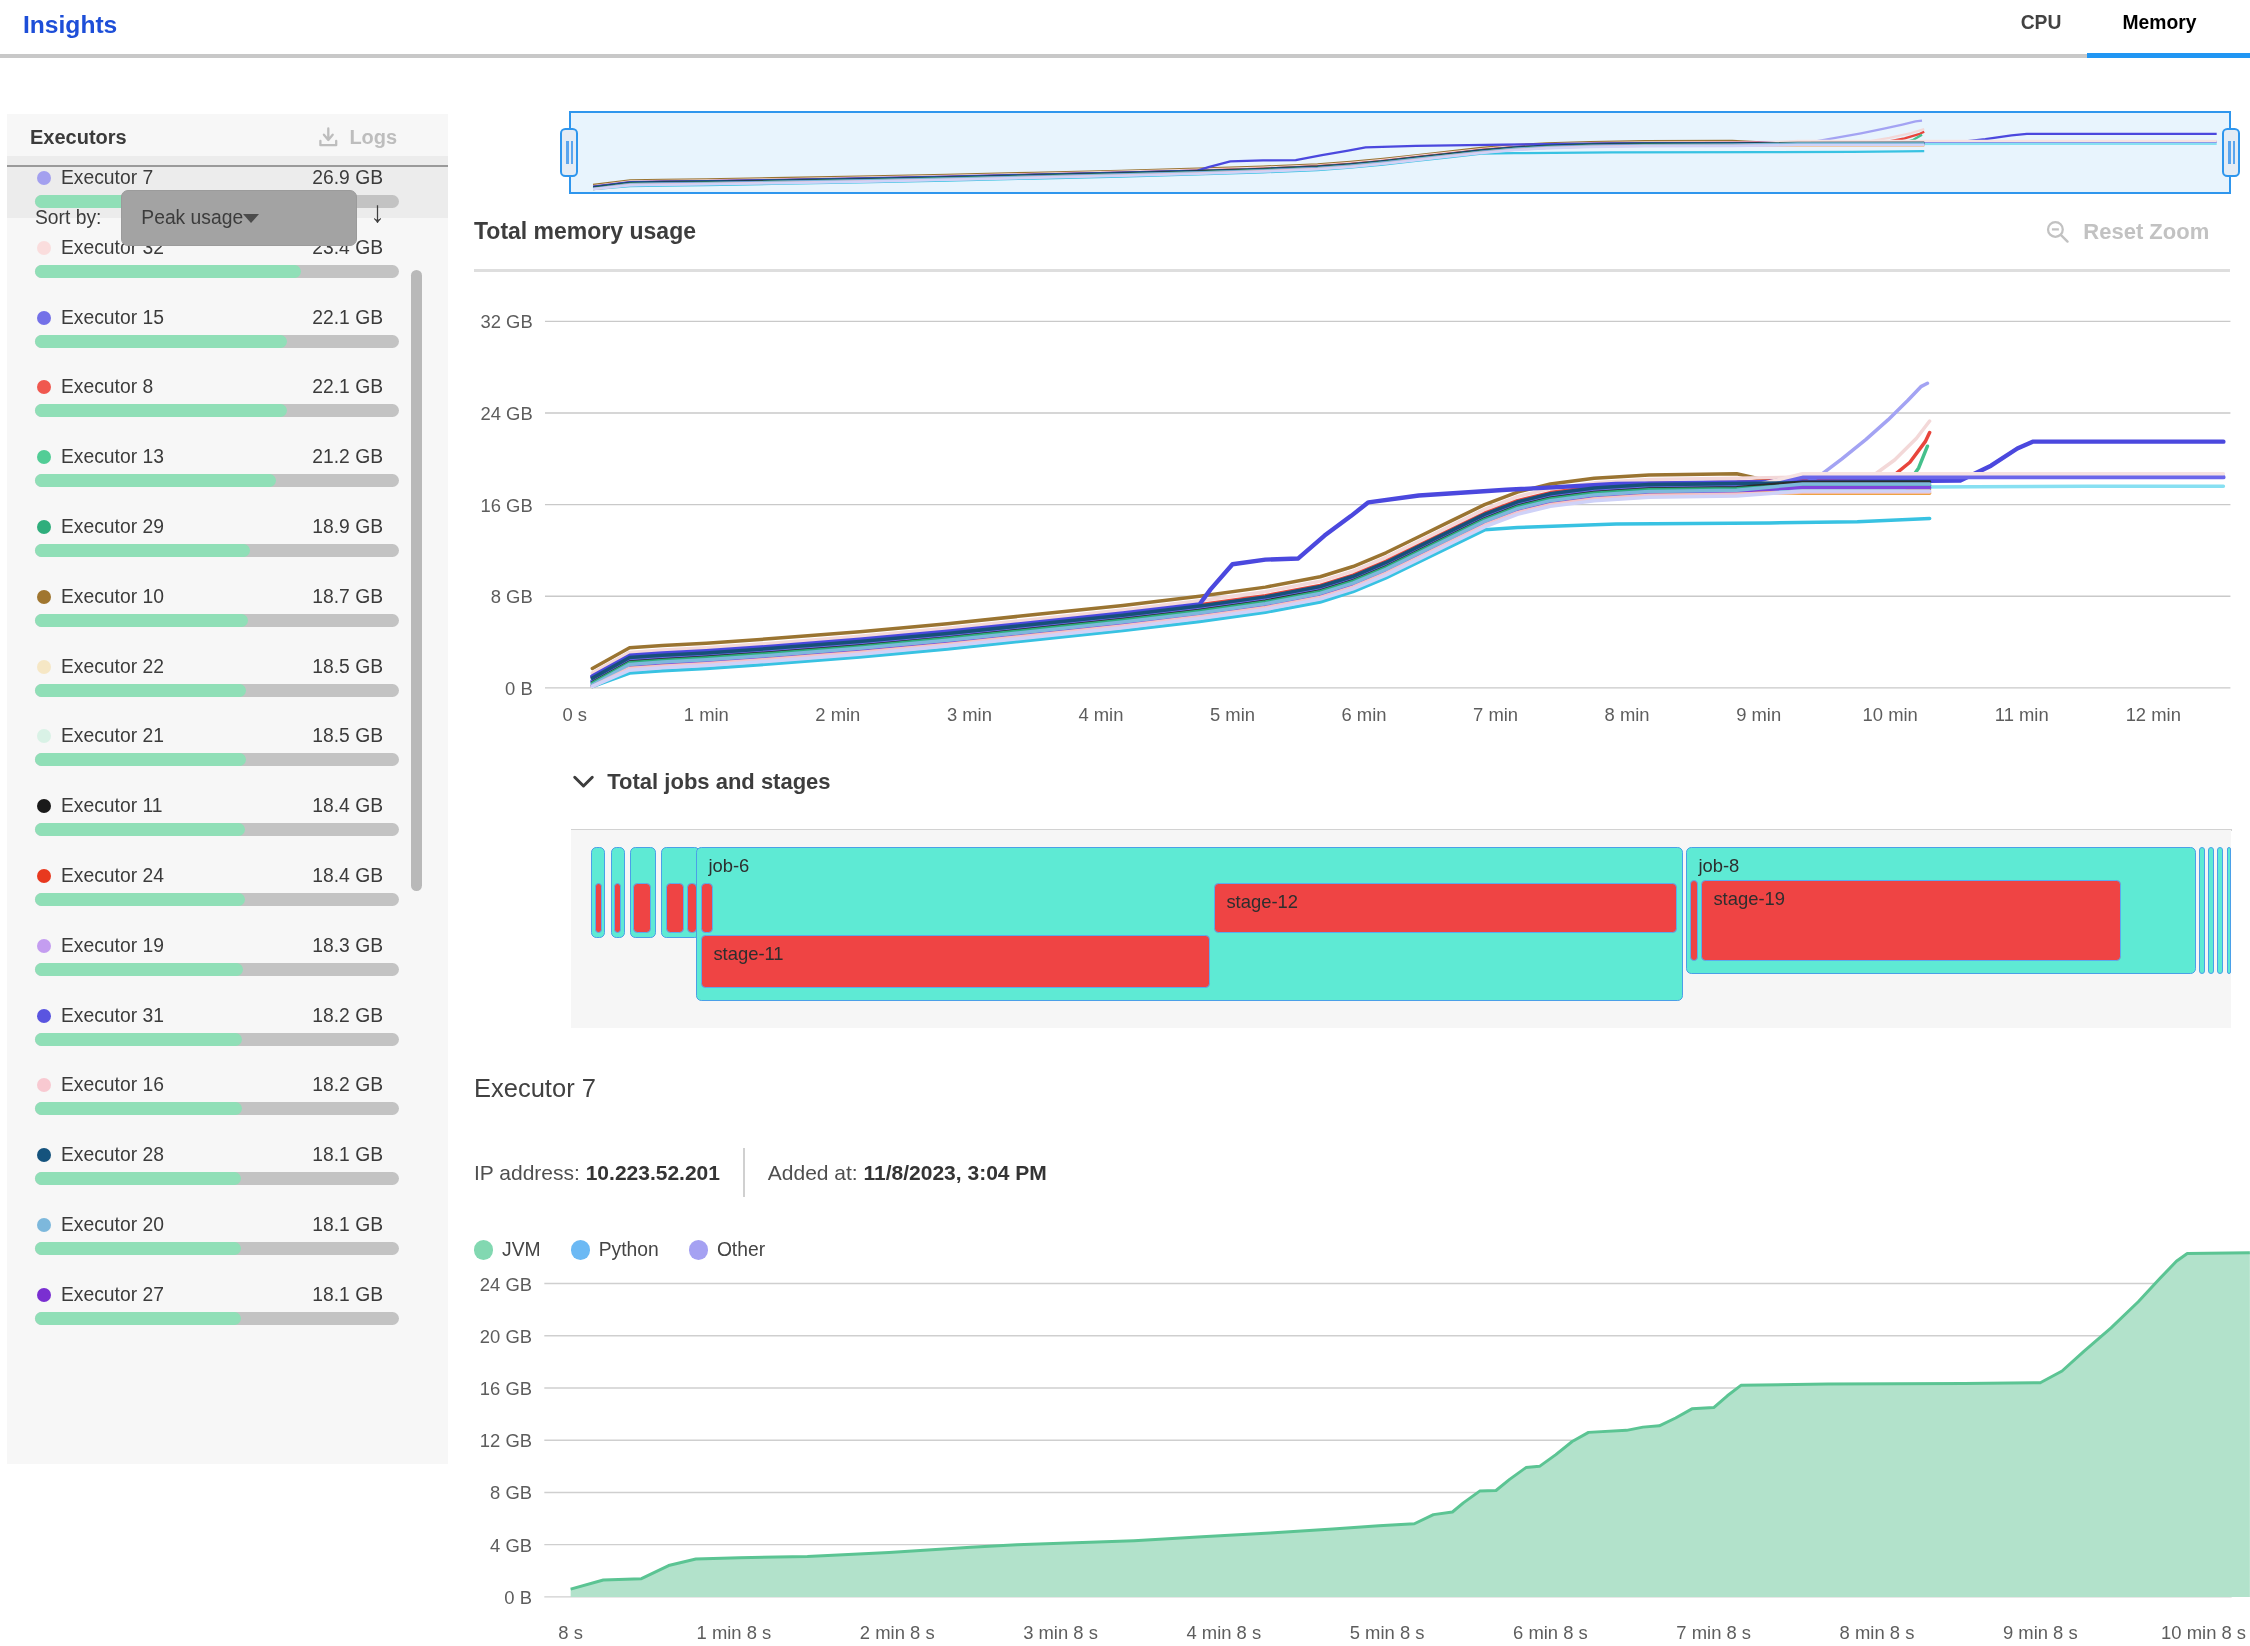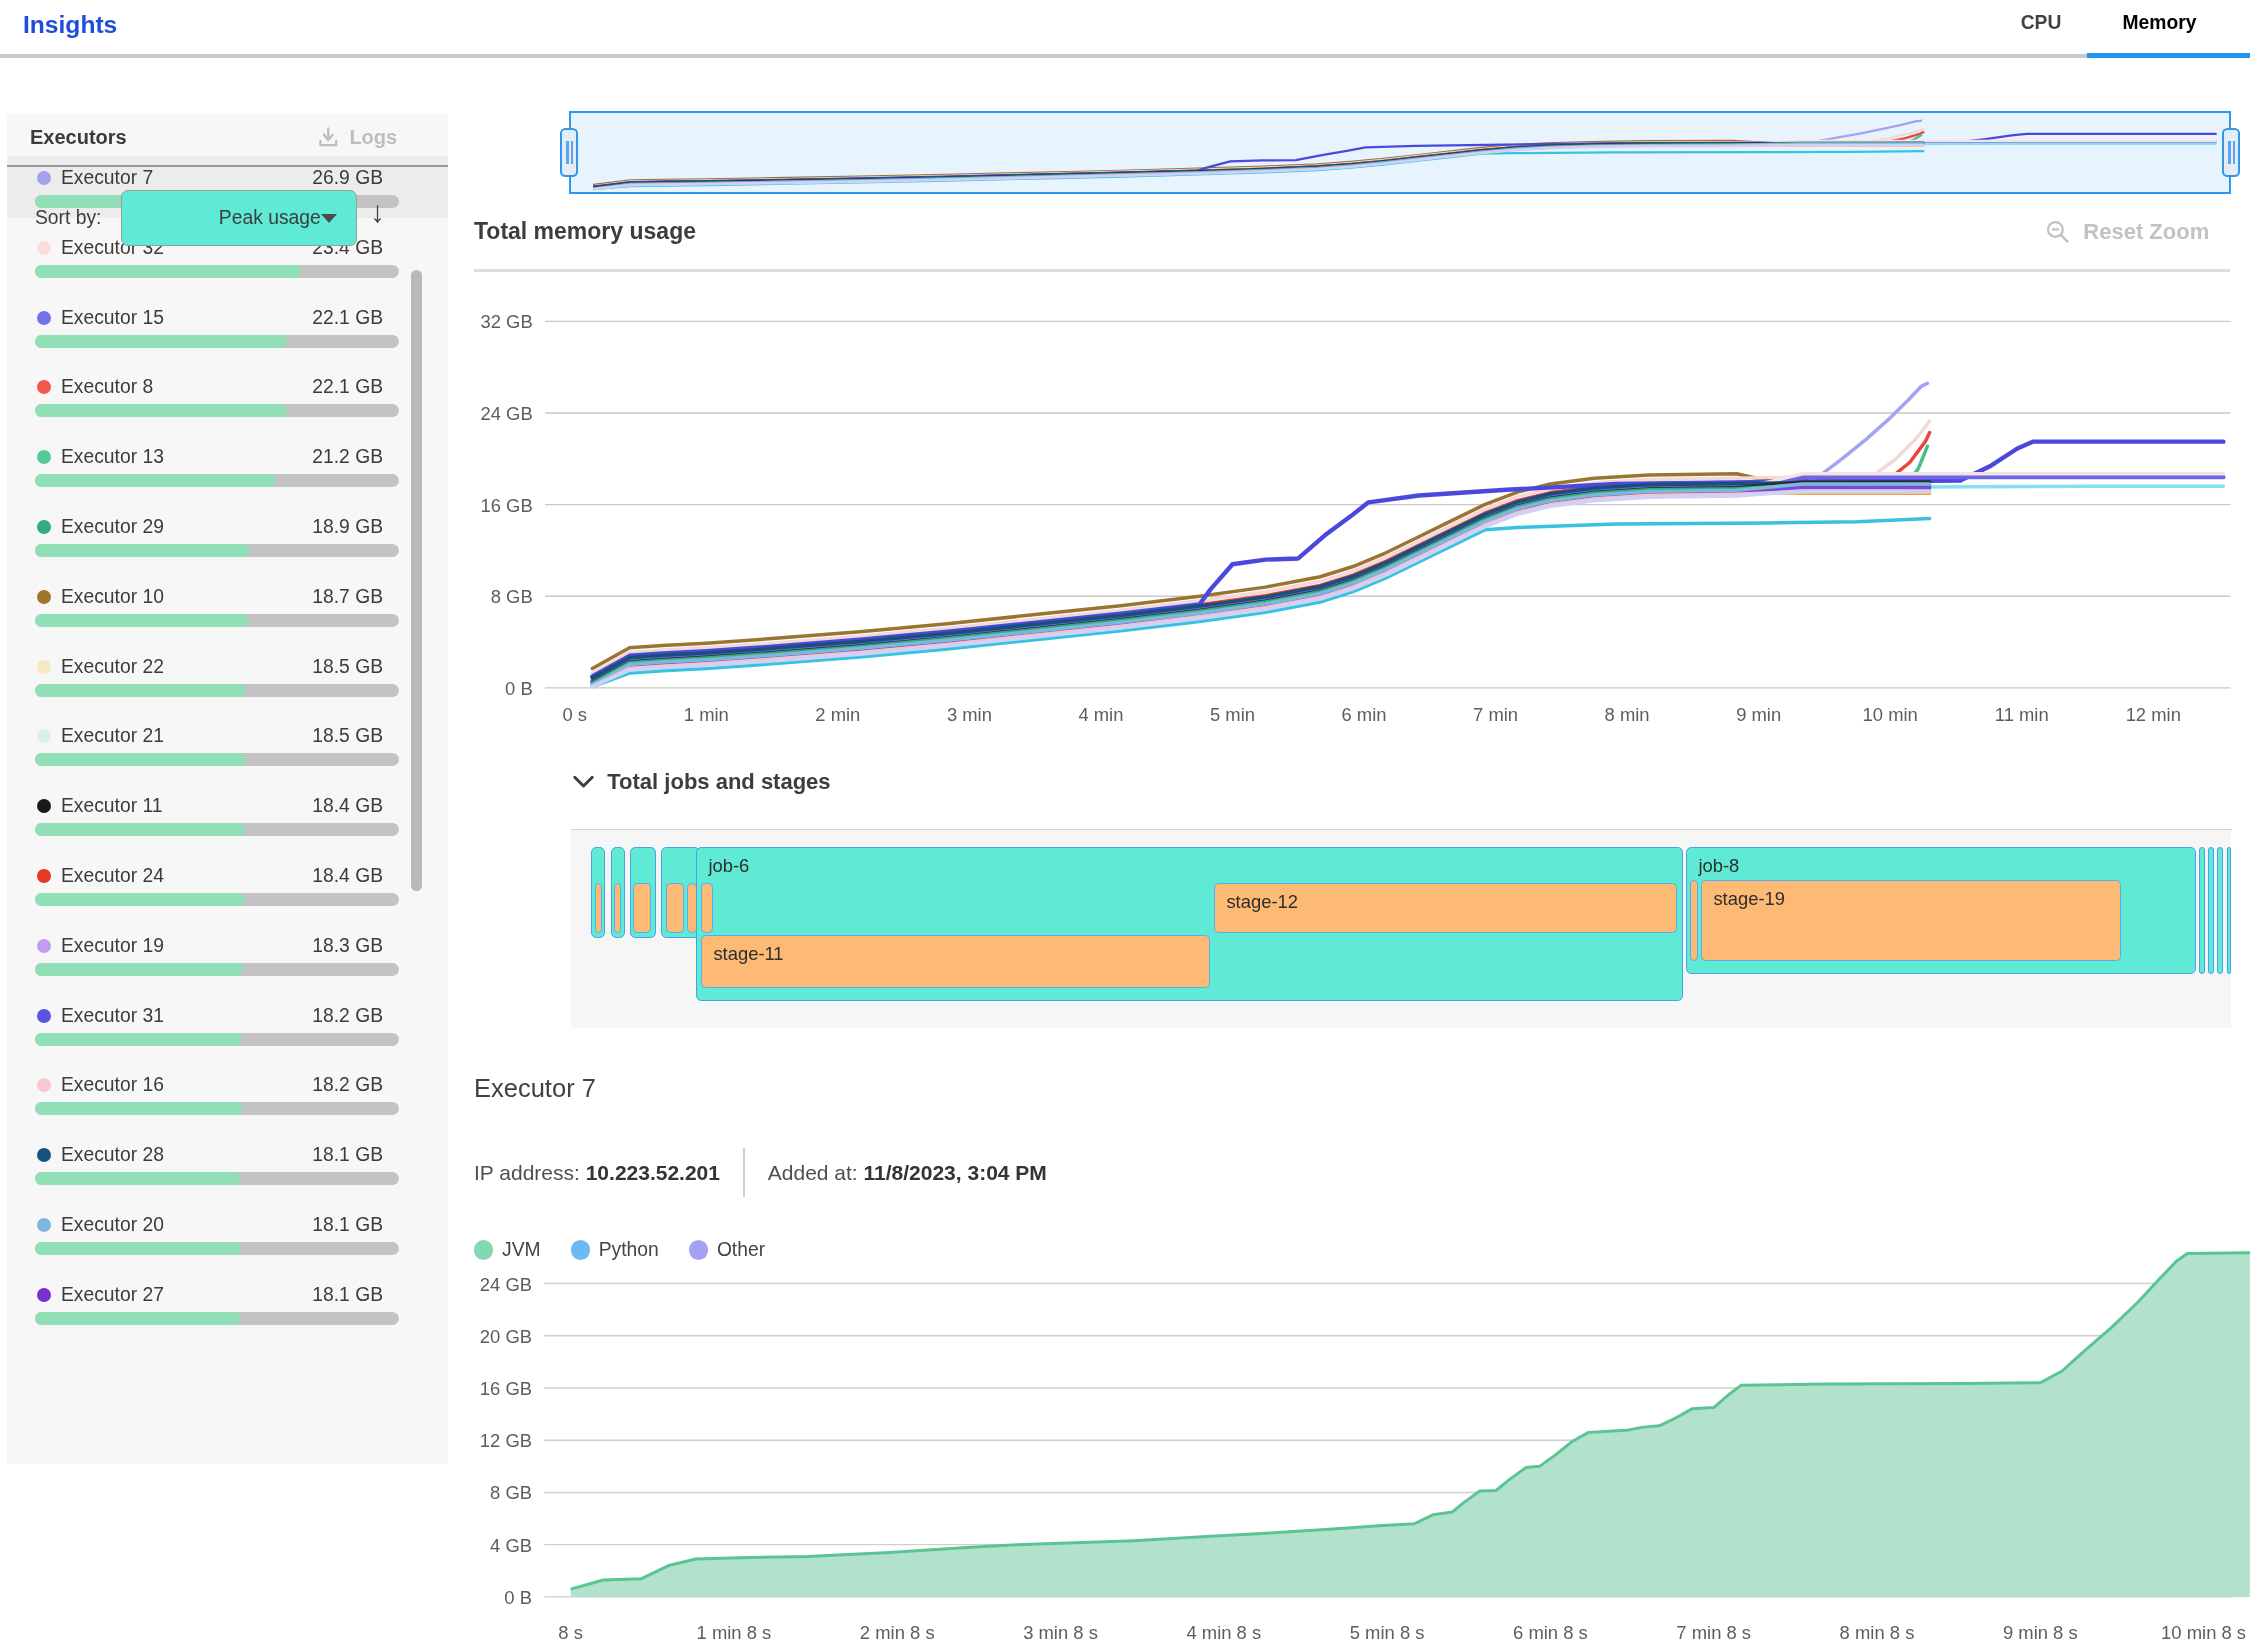--- a/index.html
+++ b/index.html
@@ -12,22 +12,22 @@
   .tab-cpu{left:2007px;width:68px;text-align:center;color:#424242;}
   .tab-mem{left:2098px;width:123px;text-align:center;color:#000000;}
   .hdr-line{left:0;top:54px;width:2251px;height:3.5px;background:#c8c8c8;}
   .hdr-underline{left:2087px;top:53px;width:163px;height:5.3px;background:#2196f3;}
   
   .sidebar{left:7px;top:114px;width:441px;height:1350px;background:#f7f7f7;}
   .sb-title{left:30px;top:126px;font-size:20px;font-weight:700;color:#3b3b3b;}
   .logs-btn{left:316px;top:125px;color:#bdbdbd;font-size:20px;font-weight:700;display:flex;align-items:center;gap:8.8px;cursor:default;}
   .sb-divider{left:7px;top:165px;width:441px;height:1.8px;background:#9a9a9a;}
   .sort-label{left:35px;top:207px;font-size:19.3px;color:#3c3c3c;}
-  .sort-select{left:121px;top:190px;width:236px;height:56px;background:#5eead4;border:1.8px solid #9b9b9b;border-radius:7px;
-               display:flex;align-items:center;justify-content:flex-end;padding:0 19.3px;box-sizing:border-box;cursor:pointer;}
+  .sort-select{left:121px;top:190px;width:236px;height:56px;background:#a3a3a3;border:1.8px solid #9b9b9b;border-radius:7px;
+               display:flex;align-items:center;justify-content:flex-start;padding:0 19.3px;box-sizing:border-box;cursor:pointer;}
   .sort-select .val{font-size:19.3px;color:#3c3c3c;}
   .caret{width:0;height:0;border-left:8px solid transparent;border-right:8px solid transparent;border-top:9.7px solid #4c4c4c;}
   .sort-dir{left:370px;top:195px;font-size:30px;font-weight:700;color:#3f3f3f;cursor:pointer;}
   .exec-row{position:absolute;left:0;width:441px;height:62px;cursor:pointer;}
   .exec-row.selected{background:#ececec;}
   .exec-dot{position:absolute;left:30px;top:15px;width:14px;height:14px;border-radius:50%;}
   .exec-name{position:absolute;left:54px;top:10.5px;font-size:19.3px;color:#3b3b3b;}
   .exec-val{position:absolute;right:65px;top:10.5px;font-size:19.3px;color:#3b3b3b;}
   .exec-bar{position:absolute;left:28px;top:39px;width:364px;height:13px;background:#c3c3c3;border-radius:7px;}
   .exec-fill{position:absolute;left:0;top:0;height:13px;background:#90dfb7;border-radius:7px;}
@@ -38,21 +38,21 @@
   .brush-handle .g{position:absolute;top:10.5px;width:2.6px;height:23px;background:#5aa5ee;}
   
   .chart-title{left:474px;top:218px;font-size:23px;font-weight:600;color:#3d3d3d;}
   .reset-zoom{left:2045px;top:219px;color:#c2c2c2;font-size:22px;font-weight:700;display:flex;align-items:center;gap:12.3px;cursor:default;}
   .mem-divider{left:474px;top:269px;width:1756px;height:2.6px;background:#dedede;}
   .jobs-header{left:572px;top:769px;display:flex;align-items:center;gap:12.3px;cursor:pointer;}
   .jobs-header .txt{font-size:22px;font-weight:600;color:#3d3d3d;}
   .jobs-divider{left:571px;top:829px;width:1661px;height:1.8px;background:#d2d2d2;}
   .jobs-panel{left:571px;top:830px;width:1660px;height:198px;background:#f6f6f6;}
   .gantt-job{position:absolute;background:#5eead4;border:1.8px solid #4aa0e8;border-radius:5.3px;box-sizing:border-box;cursor:pointer;}
-  .gantt-stage{position:absolute;background:#fdba74;border:1.3px solid #5aabef;border-radius:4.4px;box-sizing:border-box;cursor:pointer;}
+  .gantt-stage{position:absolute;background:#ef4444;border:1.3px solid #5aabef;border-radius:4.4px;box-sizing:border-box;cursor:pointer;}
   .gantt-label{position:absolute;left:11.4px;top:7px;font-size:18.4px;color:#2e2e2e;white-space:nowrap;}
   
   .exec-title{left:474px;top:1074px;font-size:25.5px;font-weight:500;color:#414141;}
   .info-row{left:474px;top:1148px;font-size:21px;color:#4f4f4f;display:flex;align-items:center;}
   .info-row b{color:#343434;font-weight:700;}
   .vsep{width:1.8px;height:49px;background:#d0d0d0;margin:0 23px;}
   .legend{left:474px;top:1239px;display:flex;align-items:center;gap:30px;font-size:19.3px;color:#444;}
   .legend .dot{width:19.3px;height:19.3px;border-radius:50%;display:inline-block;margin-right:8.8px;vertical-align:-3.5px;}
   .leg-item{display:flex;align-items:center;}
   svg{position:absolute;}

